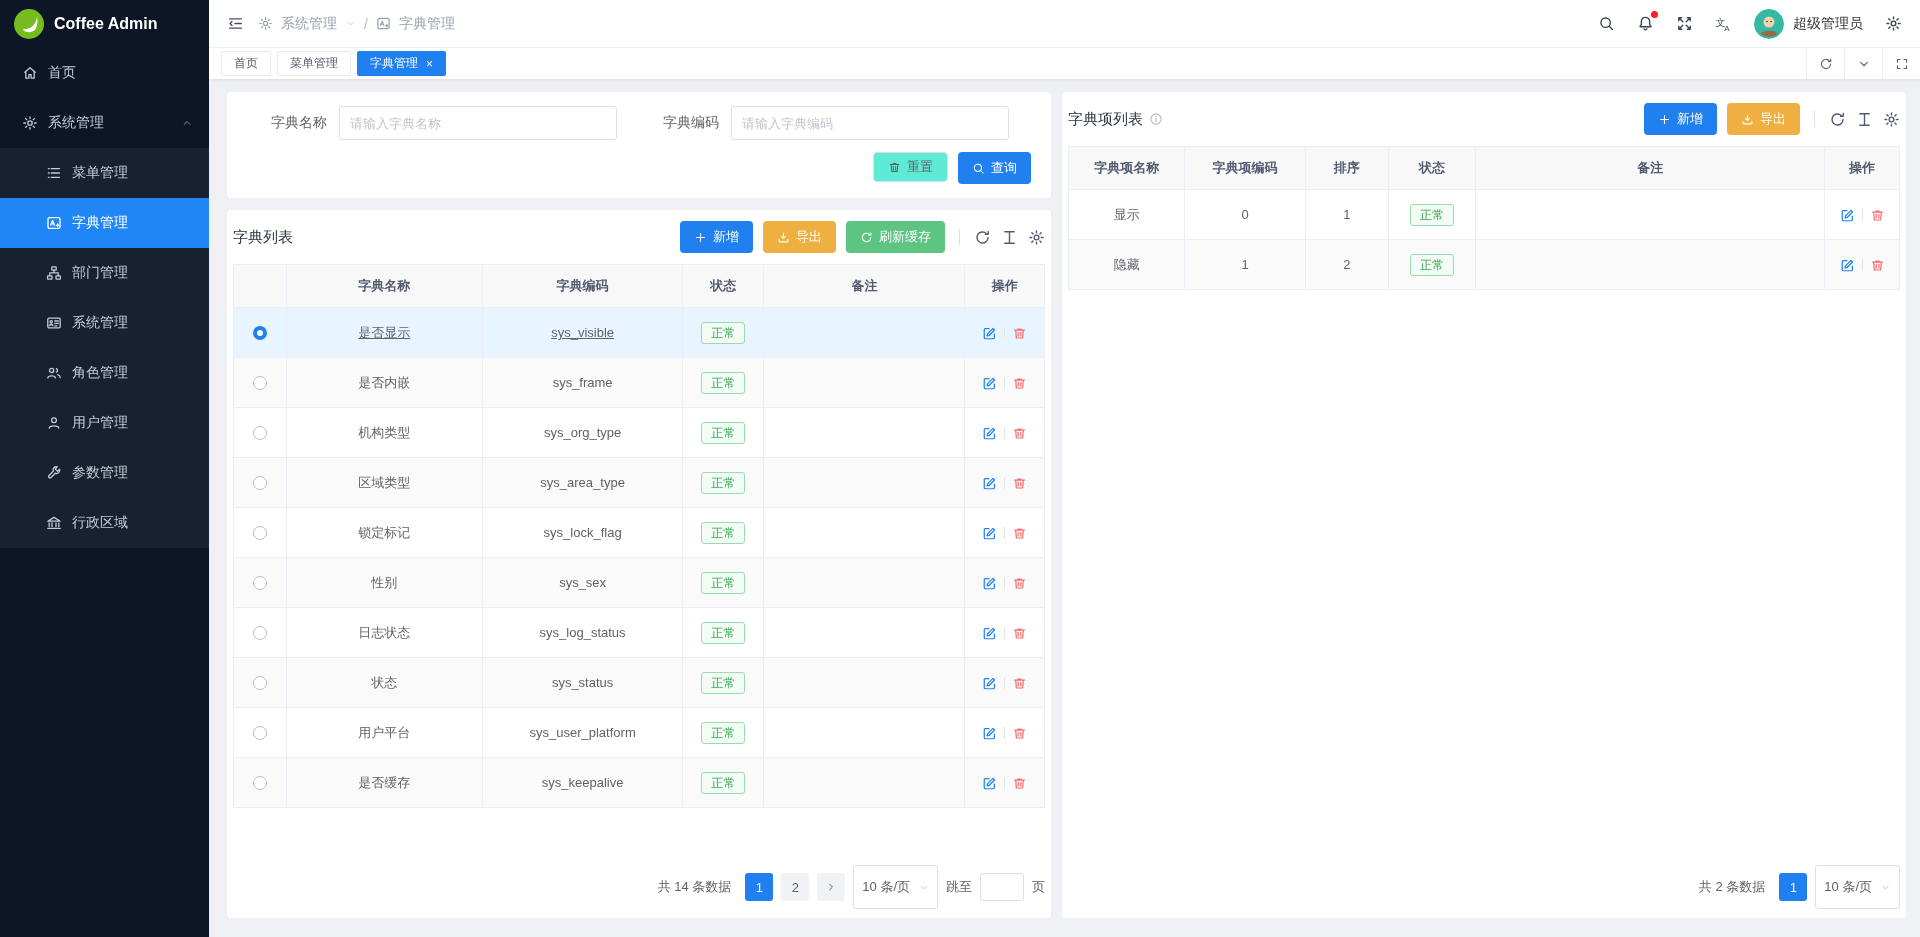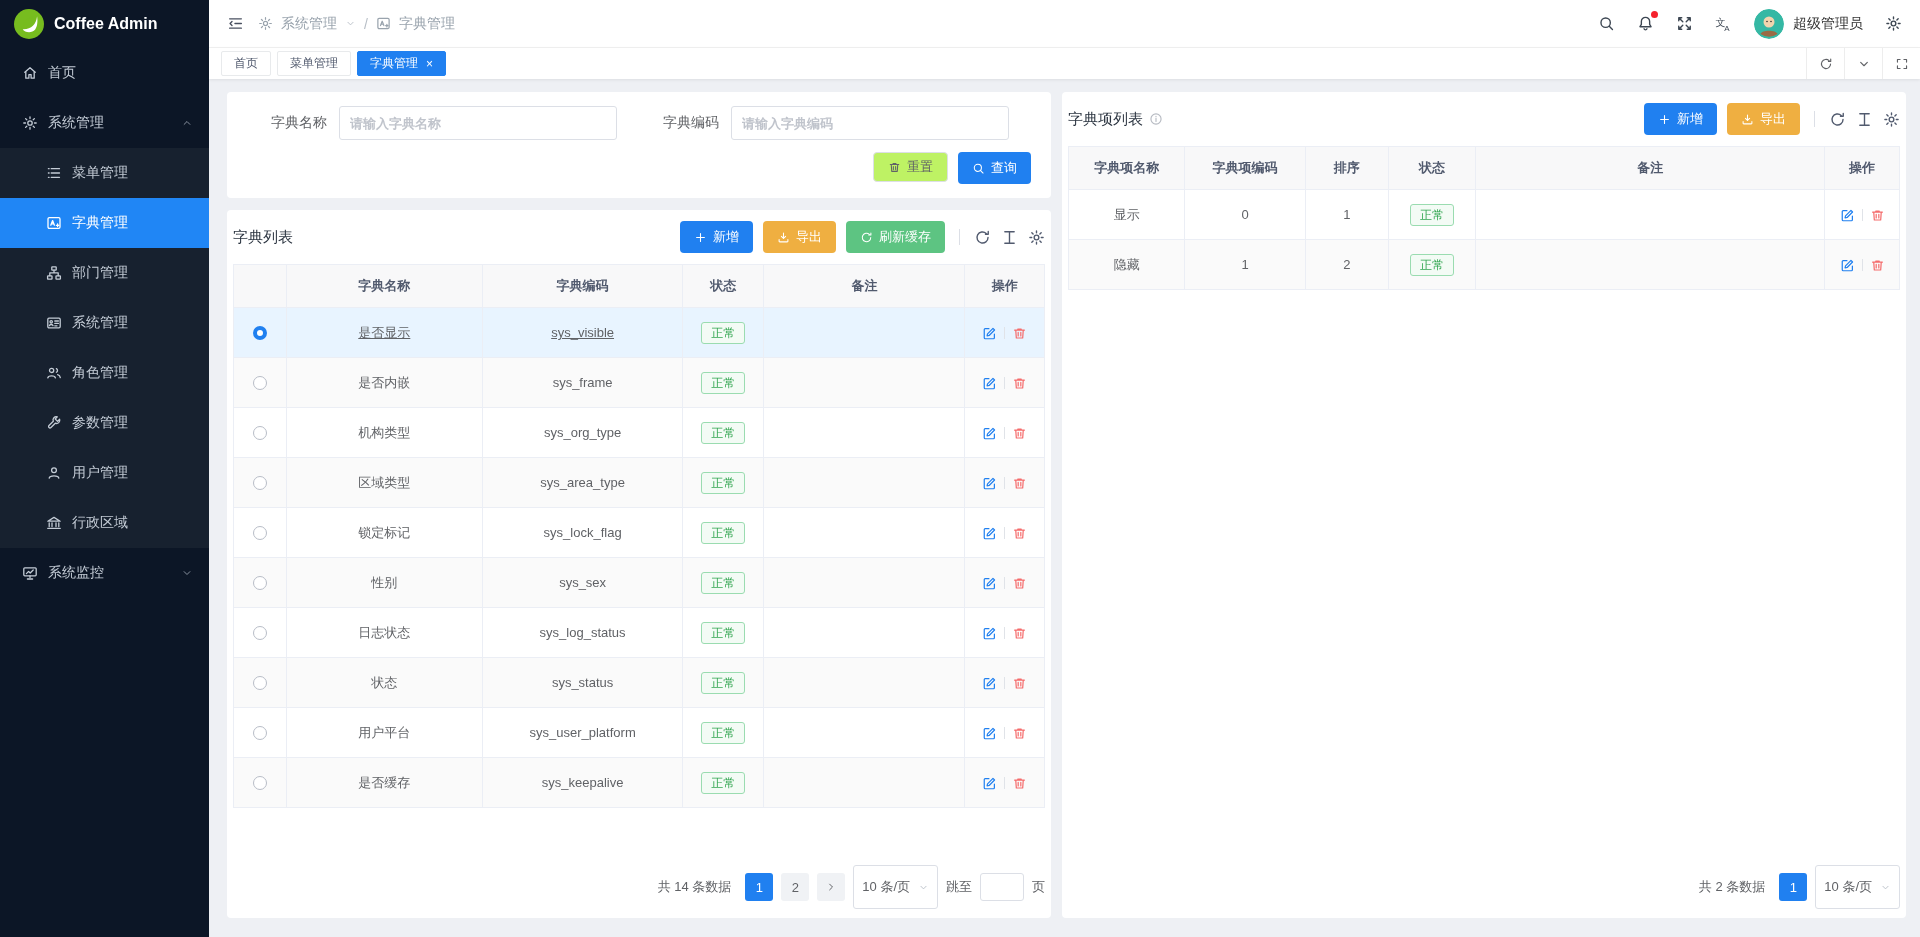--- a/index.html
+++ b/index.html
@@ -55,33 +55,33 @@
 
   .card { background:#fff; border-radius:4px; }
 
   
   .search-card { padding:14px 20px; flex-shrink:0; }
   .form-row { display:flex; align-items:center; }
   .field { display:flex; align-items:center; width:50%; }
   .field label { width:92px; text-align:right; padding-right:12px; font-size:14px; color:#606266; }
   .field input { height:34px; border:1px solid #dcdfe6; border-radius:3px; padding:0 10px;
                  font-size:13px; color:#333; width:278px; outline:none;
-                 font-family:"Liberation Sans","DejaVu Sans",sans-serif;font-weight:bold; }
+                 font-family:"Liberation Sans","DejaVu Sans",sans-serif; }
   .field input::placeholder { color:#c0c4cc; }
   .btn-row { display:flex; justify-content:flex-end; gap:10px; margin-top:12px; }
 
   
   .btn { height:32px; padding:0 14px; border-radius:4px; font-size:13px; border:none; cursor:pointer;
          display:inline-flex; align-items:center; gap:6px; color:#fff;
          font-family:"Liberation Sans","DejaVu Sans",sans-serif; }
   .btn .icon svg { width:13px; height:13px; display:block; }
   .btn.primary { background:var(--primary,#2080f0); }
   .btn.warning { background:var(--warning,#efaf41); }
   .btn.success { background:var(--success,#5dc482); }
-  .btn.plain { background:#bef264; border:1px solid #dcdfe6; color:#606266; height:30px; }
+  .btn.plain { background:#5eead4; border:1px solid #dcdfe6; color:#606266; height:30px; }
 
   
   .table-card { display:flex; flex-direction:column; padding:0 6px; flex:1; min-height:0; min-width:0; }
   .card-toolbar { height:54px; display:flex; align-items:center; flex-shrink:0; }
   .card-title { font-size:15px; color:#2b3440; display:flex; align-items:center; gap:6px; }
   .info-i { color:#b6bac2; } .info-i svg { width:14px; height:14px; display:block; }
   .toolbar-right { margin-left:auto; display:flex; align-items:center; gap:10px; }
   .v-divider { width:1px; height:16px; background:#dcdfe6; margin:0 4px; }
   .icon-btn { color:#515a6e; cursor:pointer; } .icon-btn svg { width:17px; height:17px; display:block; }
 
@@ -207,56 +207,42 @@
             <svg viewBox="0 0 16 16" fill="none" stroke="currentColor" stroke-width="1.3" stroke-linecap="round" stroke-linejoin="round">
               <circle cx="5.6" cy="5.4" r="2.1"></circle>
               <path d="M1.8 12.8c.4-2.7 7.2-2.7 7.6 0M10.4 3.6a2.1 2.1 0 0 1 0 3.7M11.6 9.6c1.7.4 2.5 1.5 2.7 3.1"></path>
             </svg>
           </span>
           <span>角色管理</span>
         </div>
         <div class="side-item lv1">
           <span class="icon">
             <svg viewBox="0 0 16 16" fill="none" stroke="currentColor" stroke-width="1.3" stroke-linecap="round" stroke-linejoin="round">
-              <path d="M13.6 4.2a3.2 3.2 0 0 1-4.3 4L5 12.5a1.4 1.4 0 0 1-2-2l4.3-4.3a3.2 3.2 0 0 1 4-4.3L9.2 4l2.4 2.4z"></path>
-            </svg>
-          </span>
-          <span>参数管理</span>
-        </div>
-        <div class="side-item lv1">
-          <span class="icon">
-            <svg viewBox="0 0 16 16" fill="none" stroke="currentColor" stroke-width="1.3" stroke-linecap="round" stroke-linejoin="round">
               <circle cx="8" cy="5.2" r="2.4"></circle>
               <path d="M3.2 13.2c.5-3.1 9.1-3.1 9.6 0"></path>
             </svg>
           </span>
           <span>用户管理</span>
         </div>
         <div class="side-item lv1">
           <span class="icon">
             <svg viewBox="0 0 16 16" fill="none" stroke="currentColor" stroke-width="1.3" stroke-linecap="round" stroke-linejoin="round">
+              <path d="M13.6 4.2a3.2 3.2 0 0 1-4.3 4L5 12.5a1.4 1.4 0 0 1-2-2l4.3-4.3a3.2 3.2 0 0 1 4-4.3L9.2 4l2.4 2.4z"></path>
+            </svg>
+          </span>
+          <span>参数管理</span>
+        </div>
+        <div class="side-item lv1">
+          <span class="icon">
+            <svg viewBox="0 0 16 16" fill="none" stroke="currentColor" stroke-width="1.3" stroke-linecap="round" stroke-linejoin="round">
               <path d="M1.8 6.2L8 2.4l6.2 3.8H1.8z"></path>
               <path d="M3.2 7.8v3.8M6 7.8v3.8M10 7.8v3.8M12.8 7.8v3.8M1.8 13.4h12.4"></path>
             </svg>
           </span>
           <span>行政区域</span>
-        </div>
-        <div class="side-item">
-          <span class="icon">
-            <svg viewBox="0 0 16 16" fill="none" stroke="currentColor" stroke-width="1.3" stroke-linecap="round" stroke-linejoin="round">
-              <rect x="1.8" y="2.8" width="12.4" height="8" rx="1"></rect>
-              <path d="M4.4 8.6l2.2-2.2 1.6 1.6 3-3M8 10.8v1.6M5.4 14h5.2"></path>
-            </svg>
-          </span>
-          <span>系统监控</span>
-          <span class="chev">
-            <svg viewBox="0 0 16 16" fill="none" stroke="currentColor" stroke-width="1.3" stroke-linecap="round" stroke-linejoin="round">
-              <path d="M4.2 6.2L8 10l3.8-3.8"></path>
-            </svg>
-          </span>
         </div>
       </nav>
   </aside>
 
   <div class="main">
 
     <header class="topbar">
       <span class="icon collapse-btn">
           <svg viewBox="0 0 16 16" fill="none" stroke="currentColor" stroke-width="1.3" stroke-linecap="round" stroke-linejoin="round">
             <path d="M2.5 3.6h11M7.5 8h6M2.5 12.4h11M4.7 6.2L2.9 8l1.8 1.8"></path>

